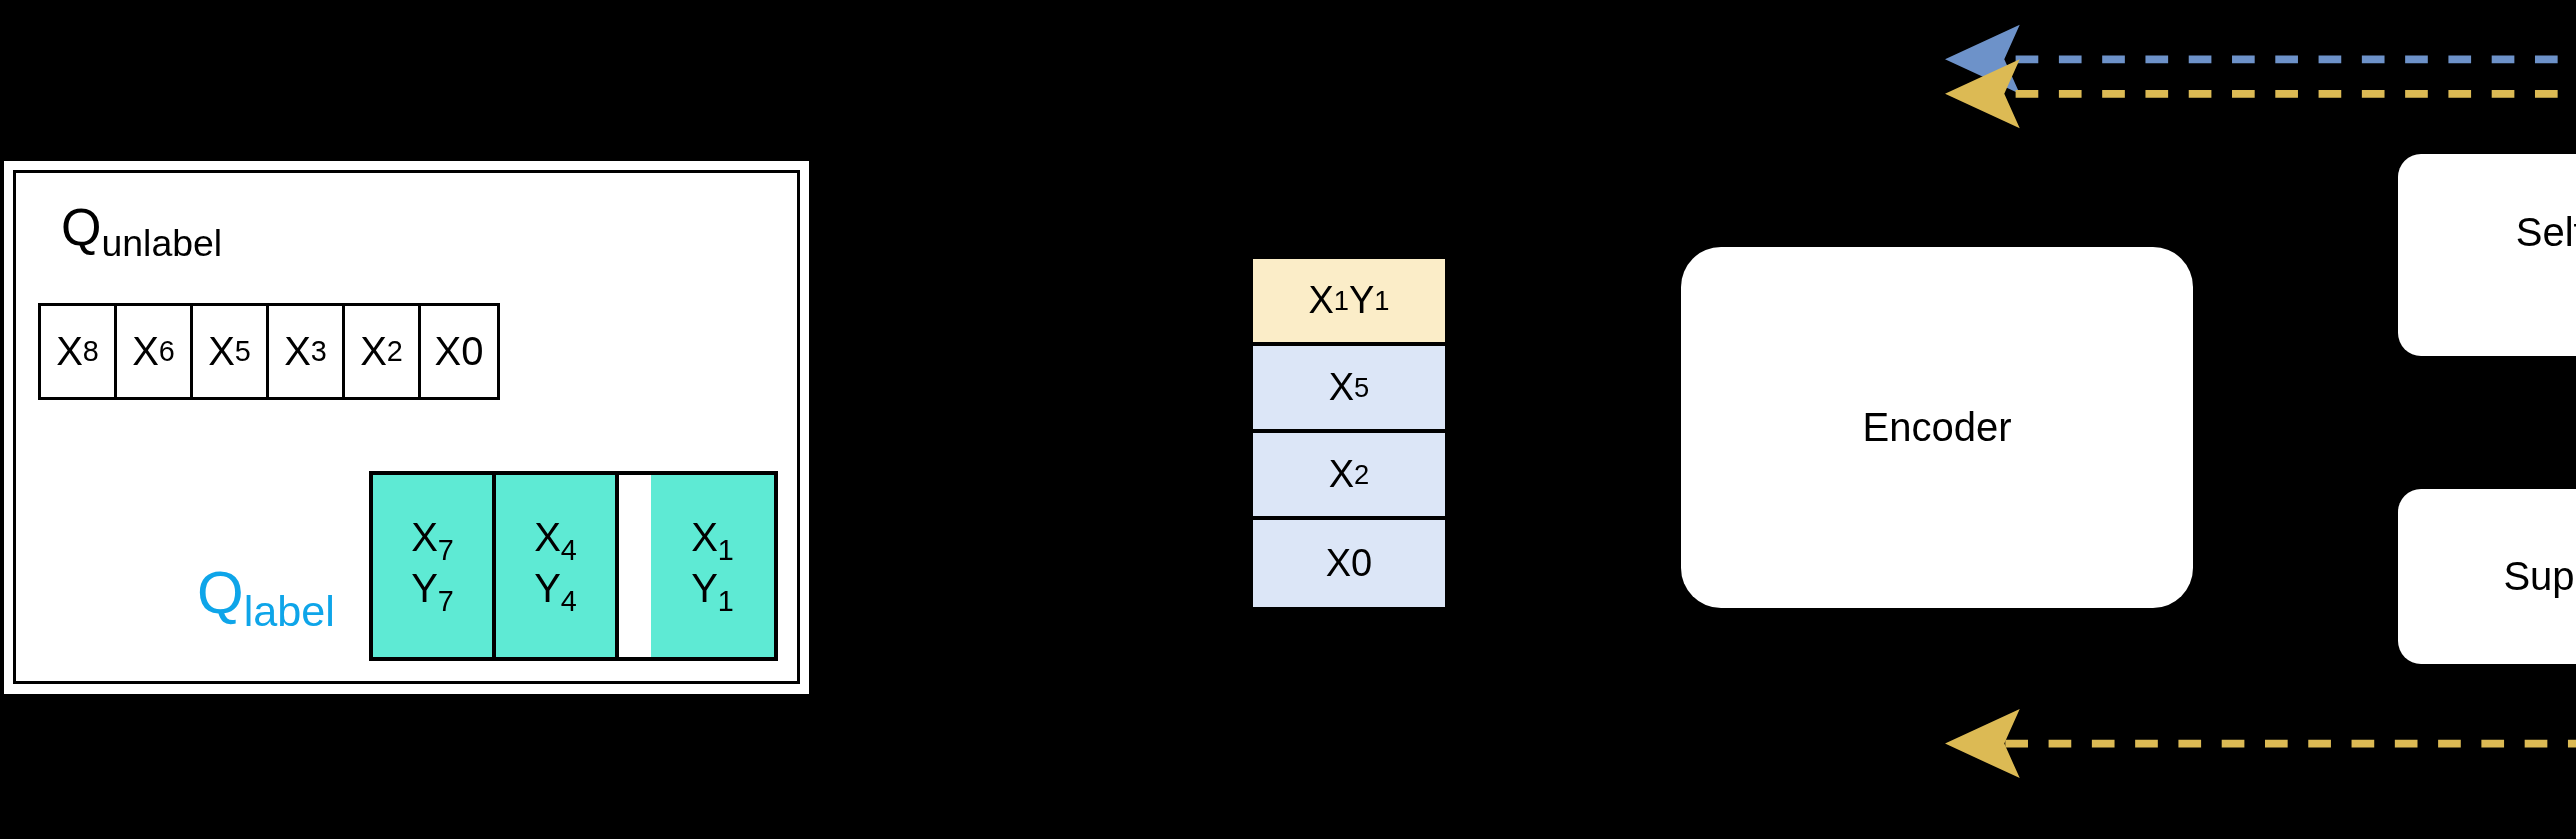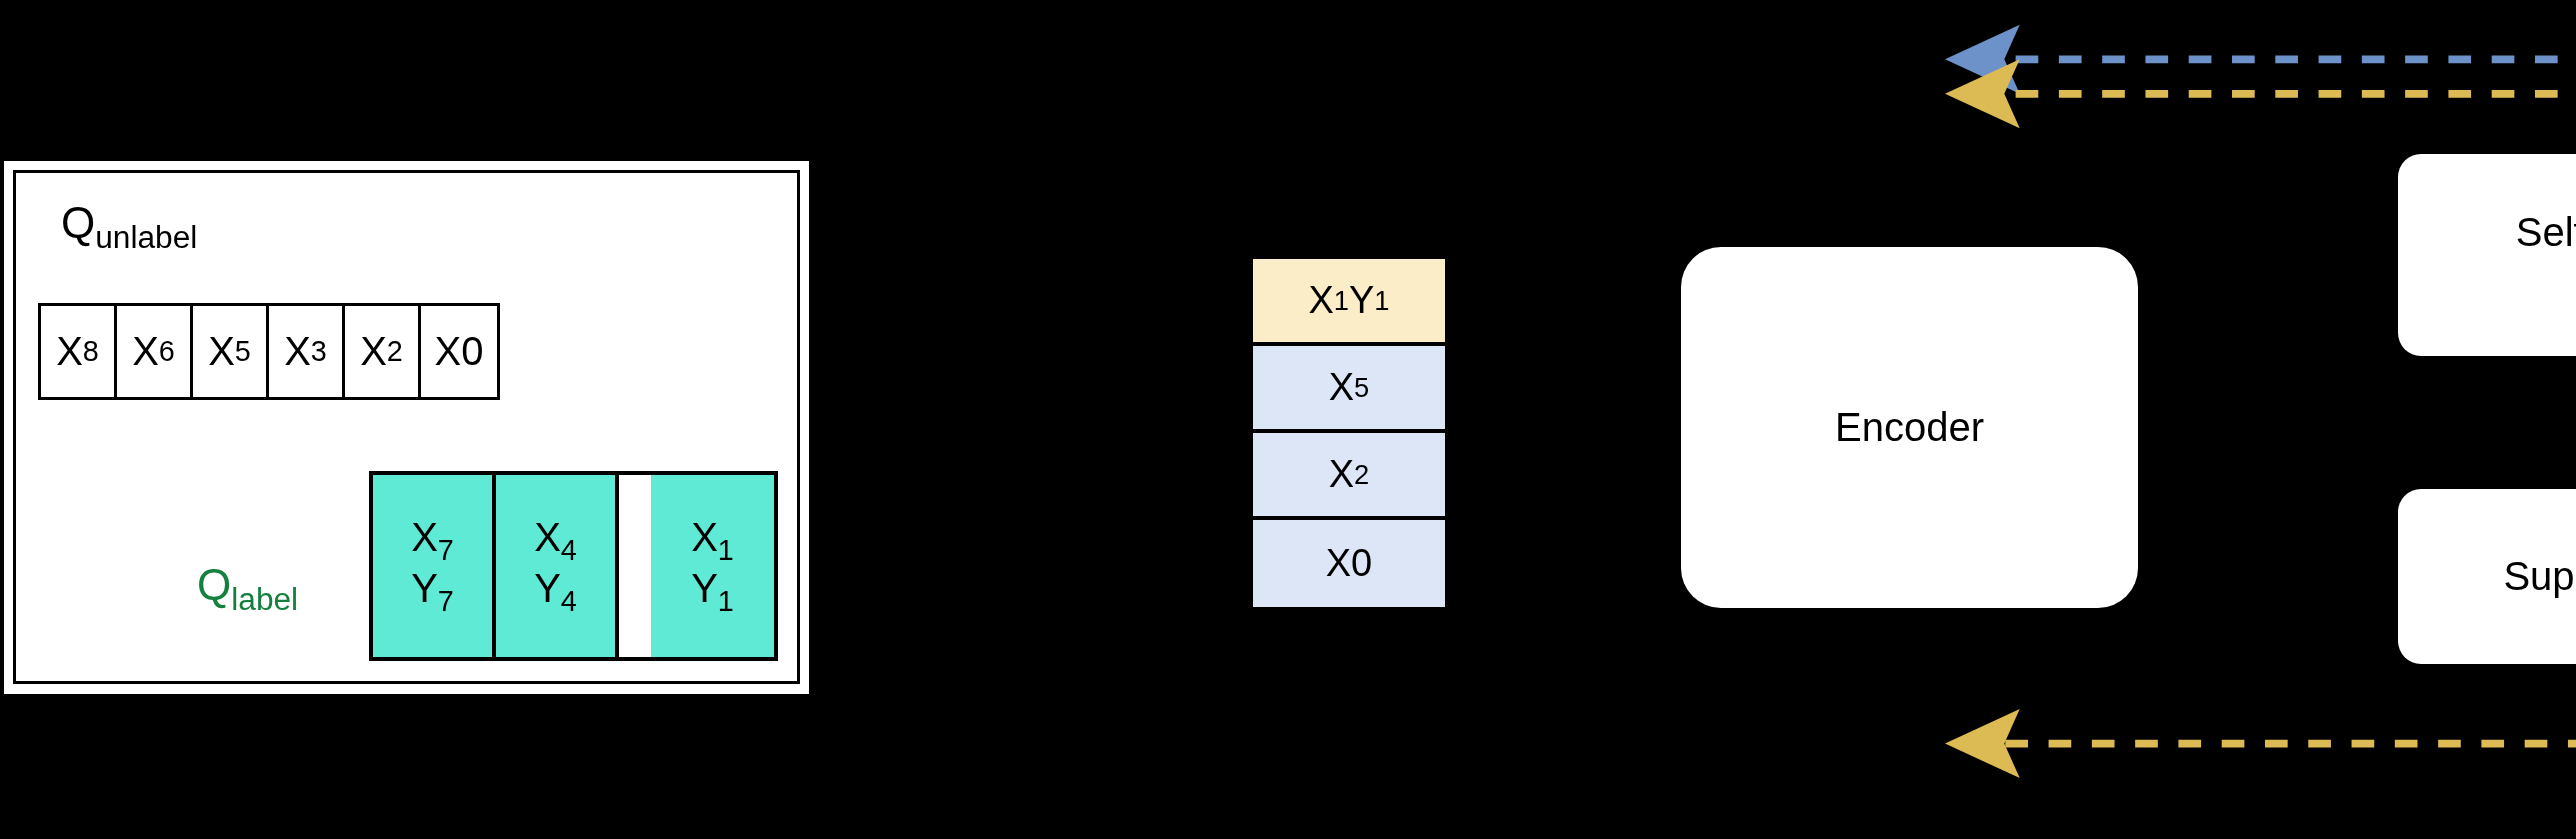--- a/index.html
+++ b/index.html
@@ -24,27 +24,27 @@
     left:13.4px; top:170px;
     width:787px; height:514px;
     background:#ffffff;
     border:3.6px solid #000;
     box-sizing:border-box;
   }
 
   .q-unlabel-label{
     position:absolute;
     left:61px; top:201px;
-    font-size:44px; color:#000; line-height:1;
+    font-size:52px; color:#000; line-height:1;
     white-space:nowrap;
   }
   .q-label-label{
     position:absolute;
     left:197px; top:563px;
-    font-size:44px; color:#15803d; line-height:1;
+    font-size:60px; color:#0ea5e9; line-height:1;
     white-space:nowrap;
   }
   .sub{ font-size:0.72em; vertical-align:-0.30em; }
 
   
   .qu-table{
     position:absolute;
     left:38px; top:303px;
     height:97px;
     display:flex;
@@ -101,21 +101,21 @@
   
   .rbox{
     position:absolute;
     background:#fff;
     border-radius:23px;
     display:flex;align-items:center;justify-content:center;
     text-align:center;
     color:#000;
     line-height:1.16;
   }
-  #encoder-box{ left:1681px; top:247px;  width:457px; height:361px; font-size:40px; border-radius:40px;text-align:right;}
+  #encoder-box{ left:1681px; top:247px;  width:512px; height:361px; font-size:40px; border-radius:40px;text-align:right;}
   #ss-head-box{ left:2398px; top:154px;  width:520px; height:202px; font-size:40px;}
   #sup-head-box{left:2398px; top:489px;  width:520px; height:175px; font-size:40px;}
 </style>
 </head>
 <body>
 
 <div id="stage">
 
   <div class="panel-outer"></div>
   <div class="panel-inner"></div>

